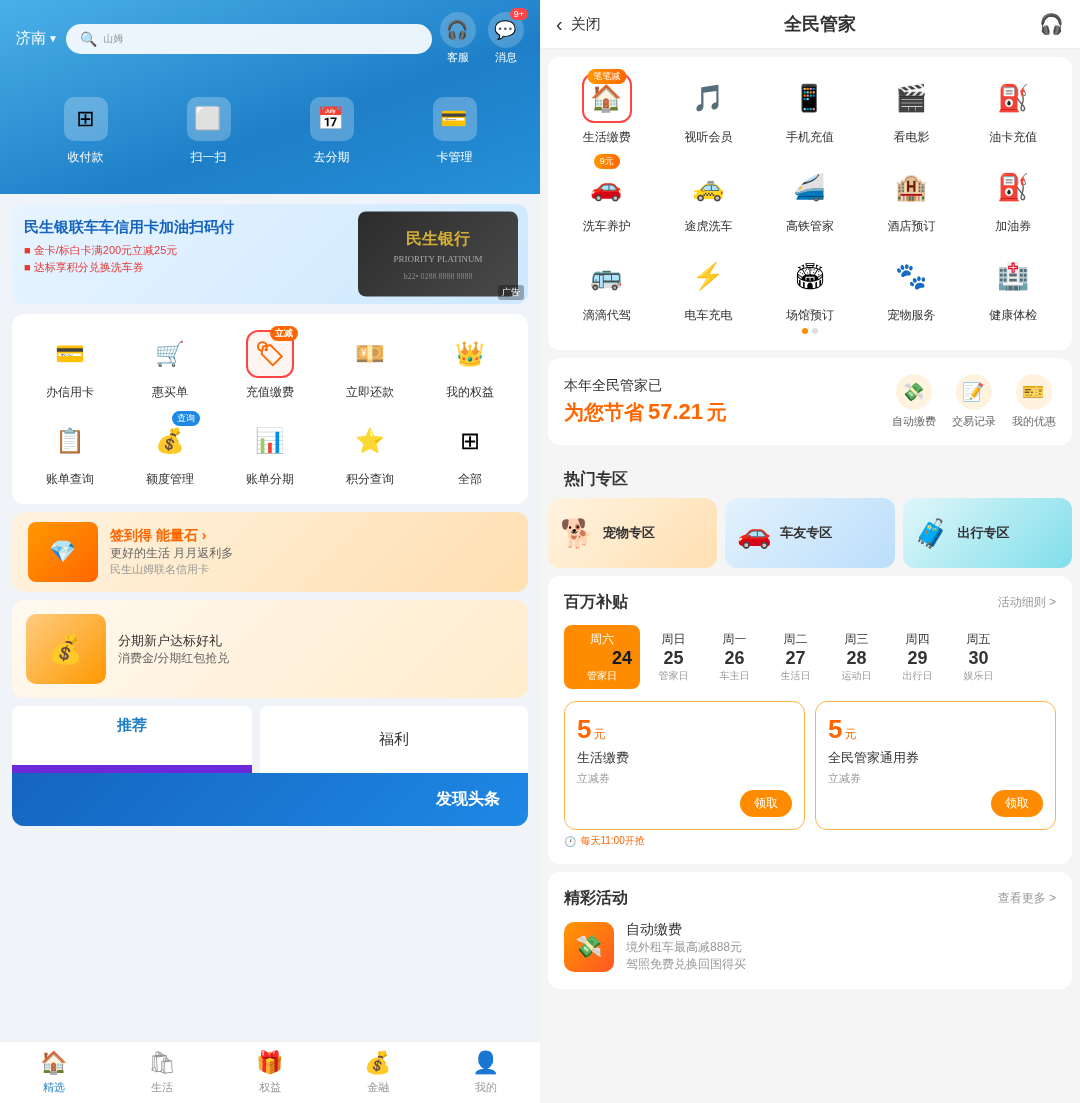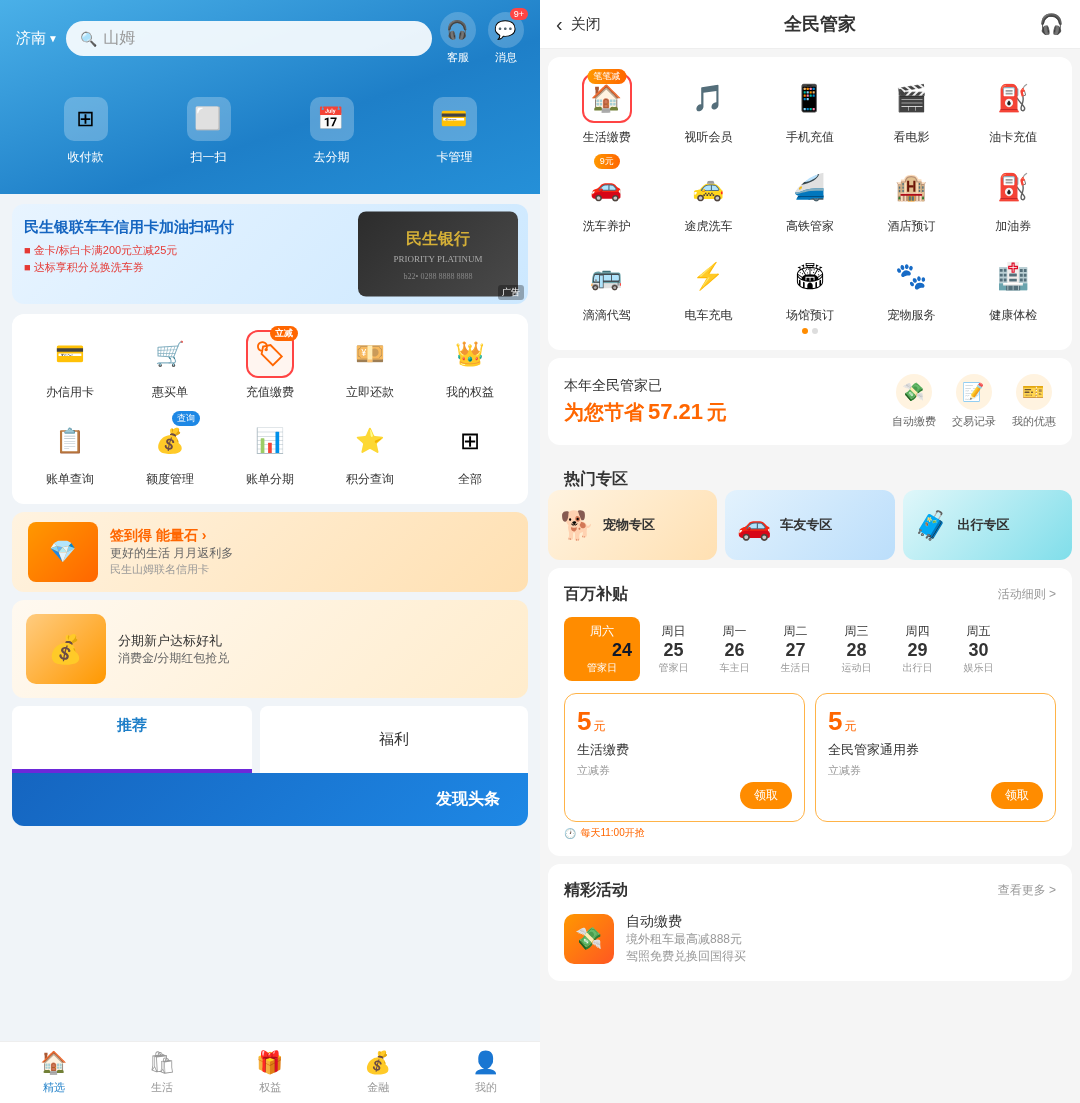--- a/index.html
+++ b/index.html
@@ -8,21 +8,21 @@
     
     .left-panel { width: 540px; background: #f0f4f8; display: flex; flex-direction: column; overflow: hidden; }
 
     
     .left-header { background: linear-gradient(160deg, #4ab0e8 0%, #1e7fc8 60%, #2590d8 100%); padding: 12px 16px 20px; }
     .left-header-top { display: flex; align-items: center; gap: 8px; margin-bottom: 16px; }
     .location-btn { display: flex; align-items: center; gap: 2px; color: white; font-size: 15px; font-weight: 500; }
     .location-arrow { font-size: 10px; color: white; }
     .search-bar { flex: 1; background: rgba(255,255,255,0.9); border-radius: 20px; padding: 7px 14px; display: flex; align-items: center; gap: 6px; }
     .search-icon { color: #999; font-size: 14px; }
-    .search-text { color: #999; font-size: 16px; }
+    .search-text { color: #999; font-size: 10px; }
     .right-icons { display: flex; gap: 12px; }
     .icon-btn { display: flex; flex-direction: column; align-items: center; color: white; font-size: 11px; gap: 2px; }
     .icon-btn .icon-circle { width: 36px; height: 36px; border-radius: 50%; background: rgba(255,255,255,0.2); display: flex; align-items: center; justify-content: center; font-size: 18px; position: relative; }
     .badge { position: absolute; top: -4px; right: -4px; background: #ff4444; color: white; font-size: 9px; border-radius: 8px; padding: 1px 4px; }
 
     
     .quick-actions { display: flex; justify-content: space-around; padding: 16px 8px 8px; }
     .quick-item { display: flex; flex-direction: column; align-items: center; gap: 8px; }
     .quick-icon { width: 44px; height: 44px; background: rgba(255,255,255,0.25); border-radius: 10px; display: flex; align-items: center; justify-content: center; font-size: 22px; }
     .quick-label { color: white; font-size: 12px; }
@@ -90,21 +90,21 @@
     .savings-section { background: white; margin: 0 8px 8px; border-radius: 12px; padding: 16px; display: flex; align-items: center; justify-content: space-between; gap: 36px; }
     .savings-left { }
     .savings-title { font-size: 14px; color: #333; margin-bottom: 4px; }
     .savings-amount { font-size: 14px; color: #333; }
     .savings-amount span { color: #ff6600; font-size: 20px; font-weight: bold; }
     .savings-right { display: flex; gap: 16px; }
     .savings-action { display: flex; flex-direction: column; align-items: center; gap: 4px; font-size: 11px; color: #666; }
     .savings-action-icon { width: 36px; height: 36px; background: #fff3e0; border-radius: 50%; display: flex; align-items: center; justify-content: center; font-size: 18px; }
 
     
-    .section-header { display: flex; align-items: center; justify-content: space-between; padding: 12px 16px 0; }
+    .section-header { display: flex; align-items: center; justify-content: space-between; padding: 12px 16px 8px; }
     .section-title { font-size: 16px; font-weight: bold; color: #333; }
 
     .hot-zone { margin: 0 8px 8px; }
     .hot-row { display: flex; gap: 8px; }
     .hot-card { flex: 1; border-radius: 12px; padding: 12px; height: 70px; display: flex; align-items: center; gap: 8px; }
     .hot-card.pet { background: linear-gradient(135deg, #fff3e0, #ffe0b2); }
     .hot-card.car { background: linear-gradient(135deg, #e3f2fd, #bbdefb); }
     .hot-card.travel { background: linear-gradient(135deg, #e0f7fa, #80deea); }
     .hot-card-icon { font-size: 28px; }
     .hot-card-label { font-size: 13px; font-weight: bold; color: #333; }
@@ -279,21 +279,21 @@
 
     <div style="margin: 0 12px 8px; background:linear-gradient(135deg,#fff9f0,#ffeccc); border-radius:12px; padding:14px; display:flex; align-items:center; gap:12px;">
       <div style="width:80px; height:70px; background:linear-gradient(135deg,#ffcc80,#ff9800); border-radius:10px; display:flex;align-items:center;justify-content:center;font-size:28px;">💰</div>
       <div>
         <div style="font-size:13px; color:#333; font-weight:500;">分期新户达标好礼</div>
         <div style="font-size:12px; color:#666;">消费金/分期红包抢兑</div>
       </div>
     </div>
 
     <div style="display:flex; margin:8px 12px 0; gap:8px;">
-      <div style="flex:1;text-align:center;padding:10px;background:white;border-radius:8px 8px 0 0;font-size:15px;font-weight:600;color:#1e7fc8;border-bottom:4px solid #6d28d9;">推荐</div>
+      <div style="flex:1;text-align:center;padding:10px;background:white;border-radius:8px 8px 0 0;font-size:15px;font-weight:600;color:#1e7fc8;border-bottom:8px solid #6d28d9;">推荐</div>
       <div style="flex:1;text-align:center;padding:24px;background:white;border-radius:8px 8px 0 0;font-size:15px;color:#333;">福利</div>
     </div>
 
     <div style="margin:0 12px 8px;background:linear-gradient(135deg,#1565c0,#1e88e5);border-radius:0 0 12px 12px;padding:16px 28px;text-align:right;">
       <div style="color:white;font-size:16px;font-weight:bold;">发现头条</div>
     </div>
   </div>
 
   <div class="bottom-nav">
     <div class="nav-item active">

